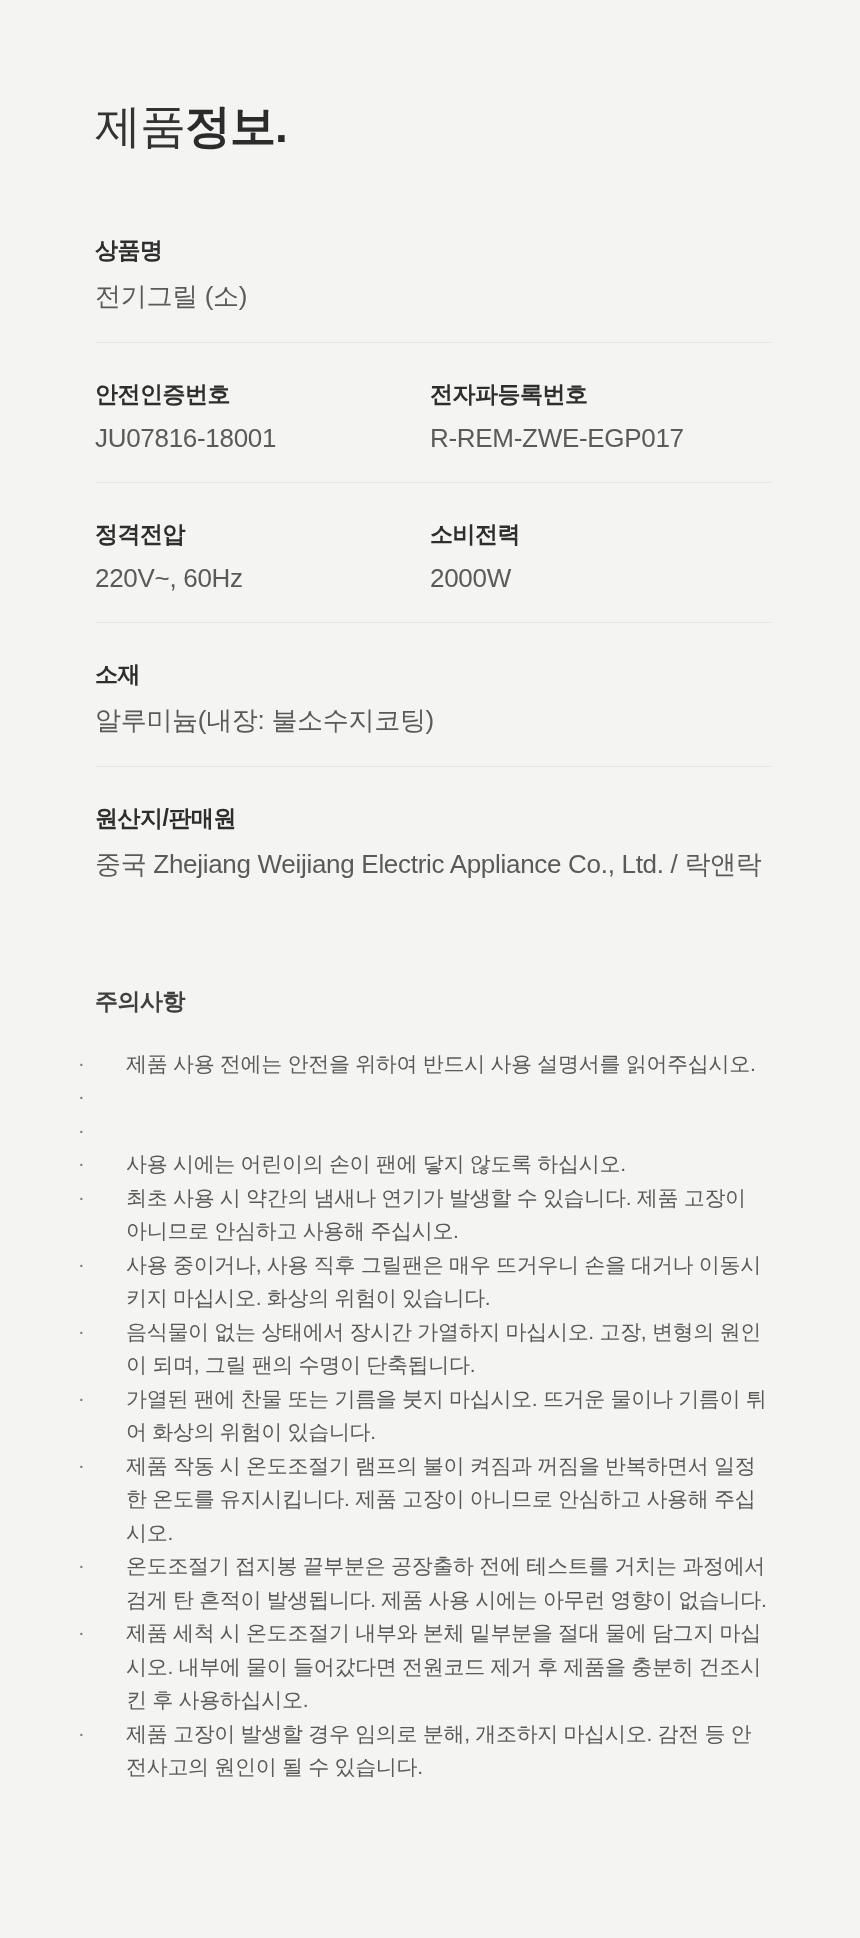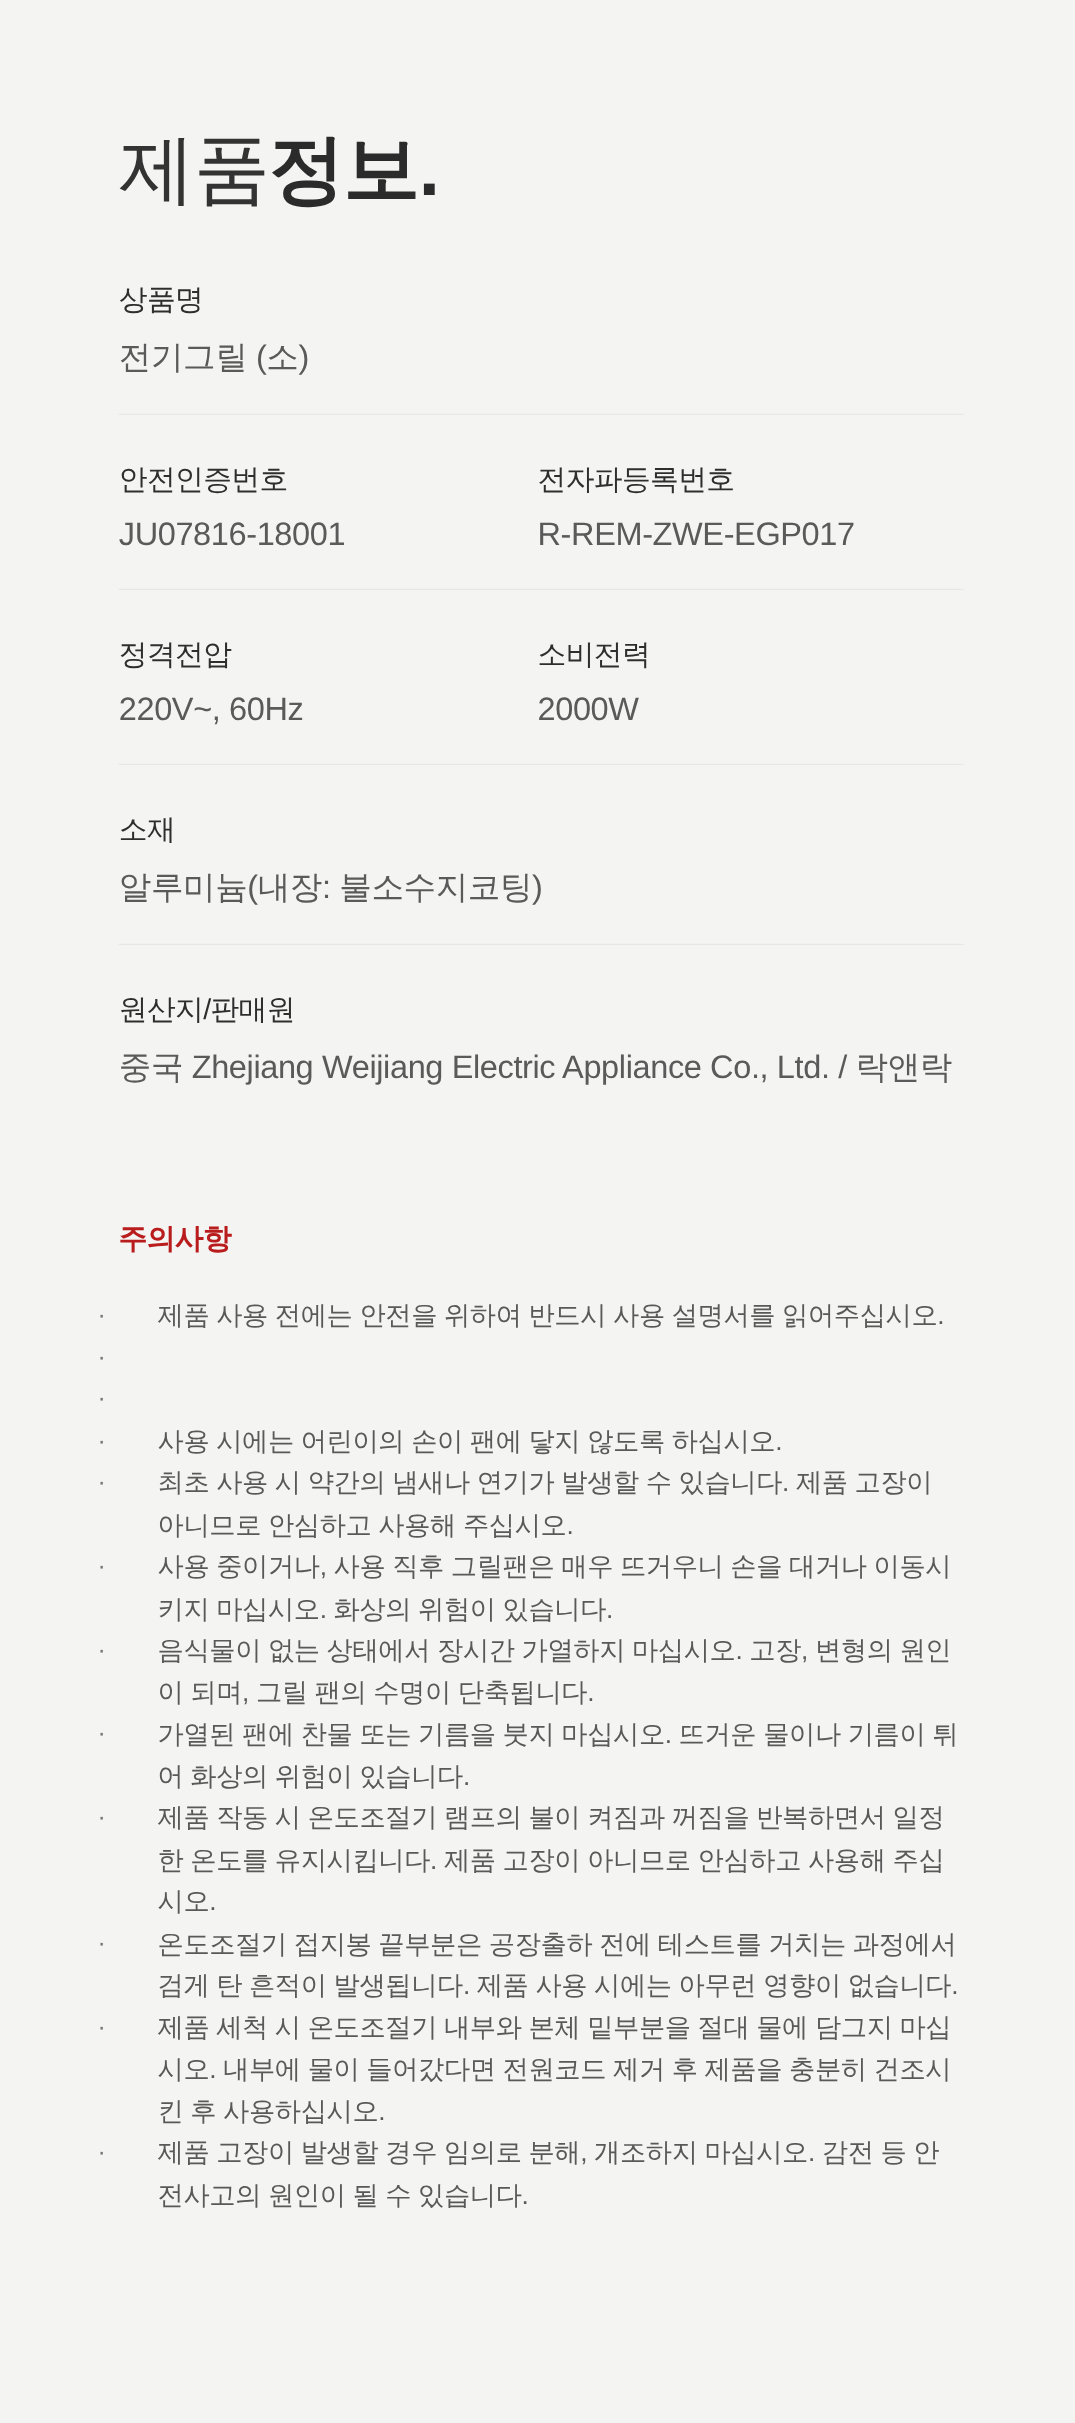--- a/index.html
+++ b/index.html
@@ -13,22 +13,22 @@
     height: 1938px;
     background: #f4f4f2;
     overflow: hidden;
     position: relative;
   }
   .page {
     margin-left: 95px;
     width: 676px;
   }
   h1.page-title {
-    margin: 100px 0 24px 0;
-    font-size: 61px;
+    margin: 100px 0 52px 0;
+    font-size: 46px;
     line-height: 1.15;
     color: #333333;
     font-weight: 400;
     letter-spacing: -1px;
   }
   h1.page-title .b {
     font-weight: 800;
     color: #2b2b2b;
   }
   .spec-row {
@@ -42,39 +42,39 @@
   .spec-row .col {
     width: 335px;
     flex-shrink: 0;
   }
   .spec-row .col.wide {
     width: 676px;
   }
   .spec-label {
     margin: 0 0 13px 0;
     font-size: 23px;
-    font-weight: 400;
+    font-weight: 700;
     color: #2e2e2e;
     letter-spacing: -0.5px;
   }
   .spec-value {
     margin: 0;
     font-size: 26px;
     font-weight: 400;
     color: #5a5a5a;
     letter-spacing: -0.3px;
   }
   .cautions {
     margin-top: 76px;
   }
   .cautions-heading {
     margin: 0;
     font-size: 23px;
     font-weight: 700;
-    color: #b91c1c;
+    color: #404040;
     letter-spacing: -0.5px;
   }
   ul.caution-list {
     list-style: none;
     margin: 30px 0 0 -22px;
     padding: 0;
   }
   ul.caution-list li {
     display: flex;
     align-items: flex-start;

